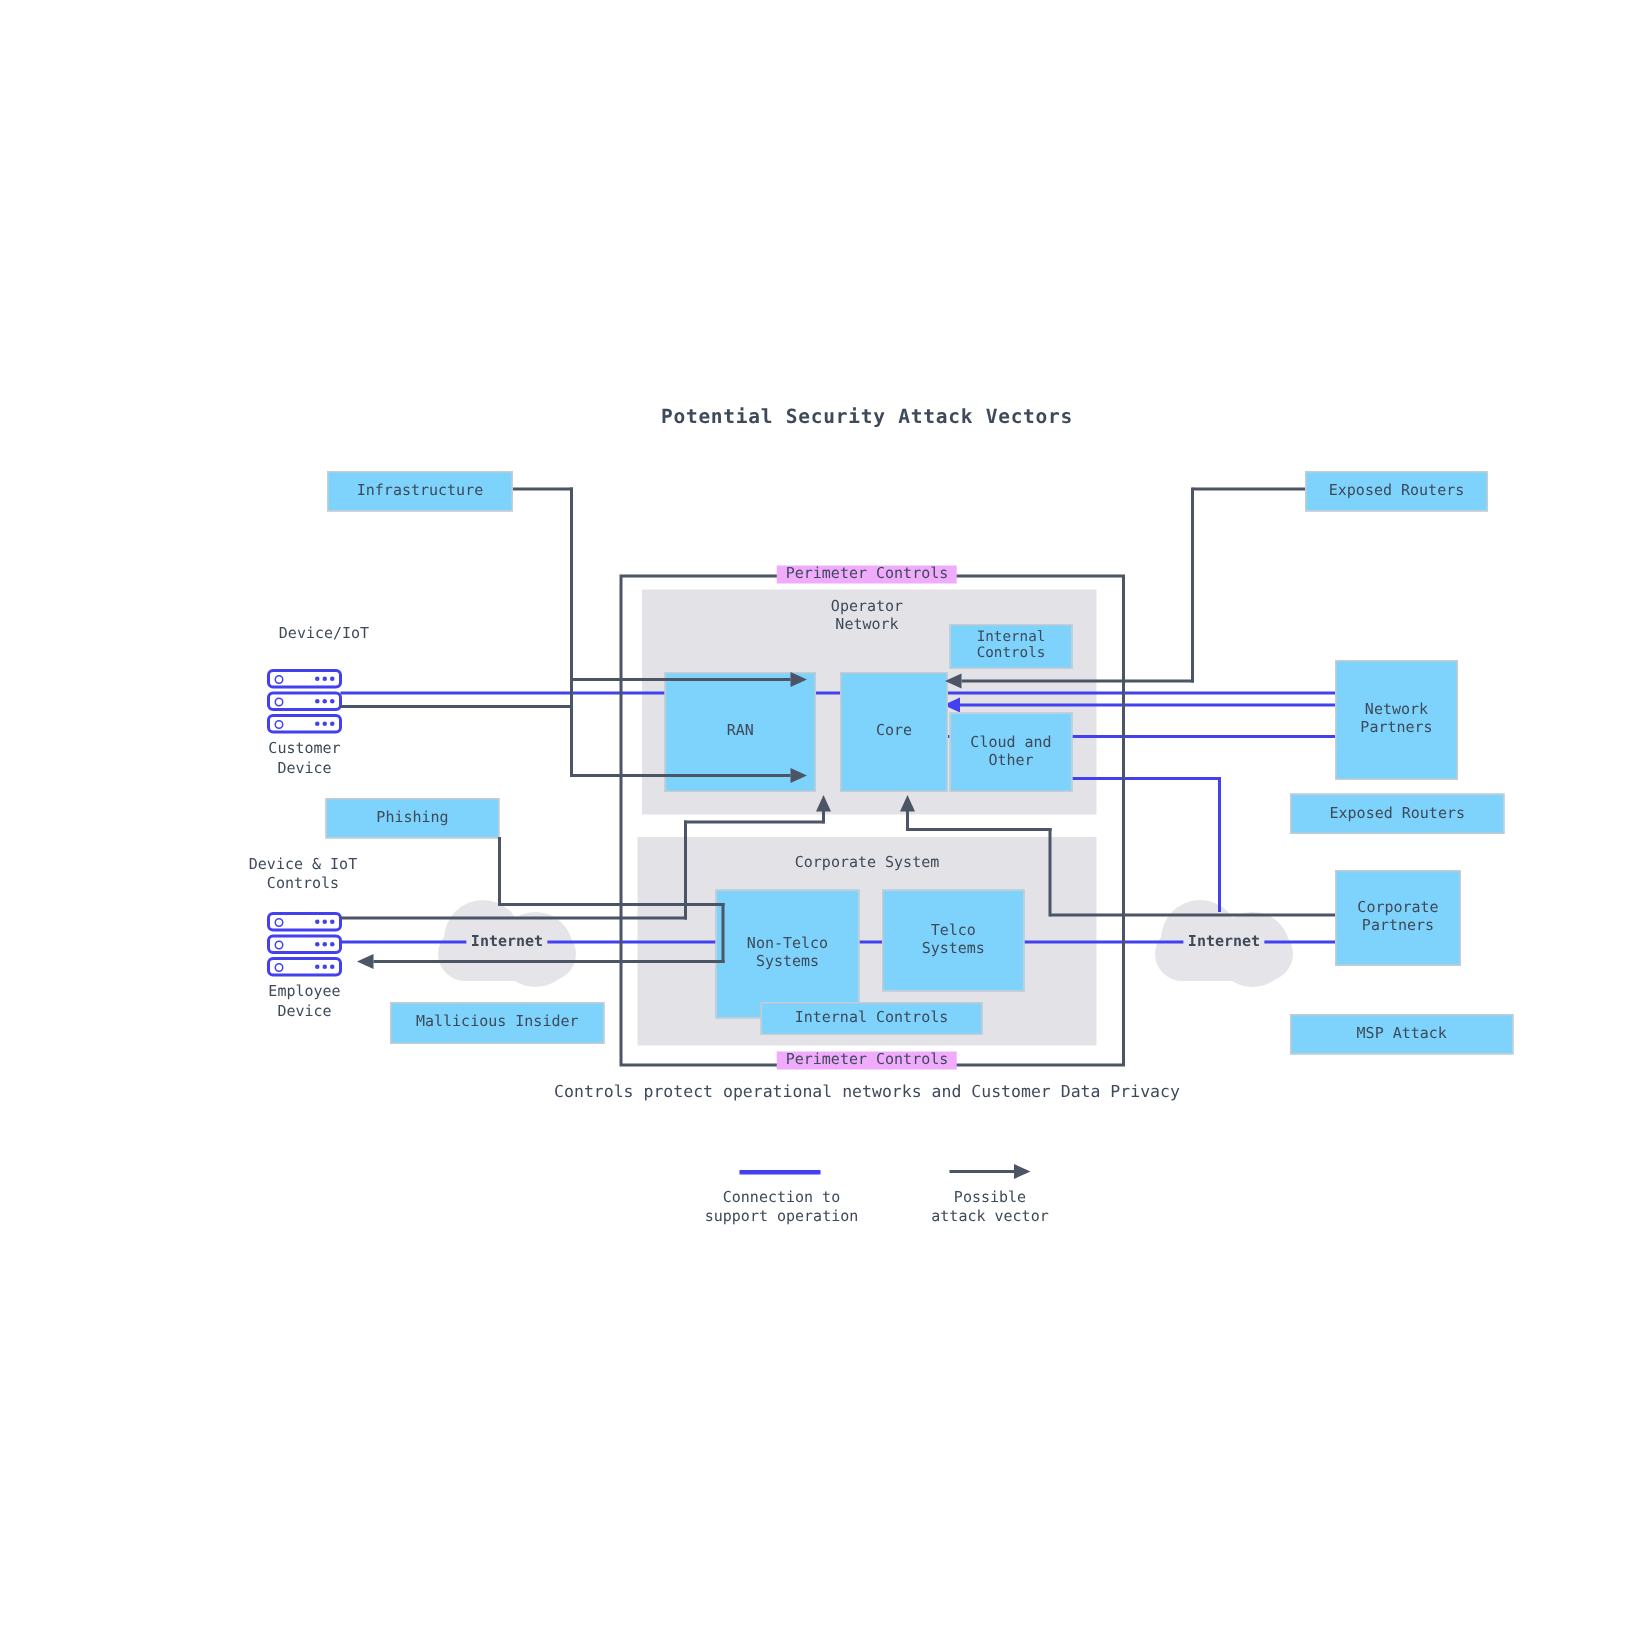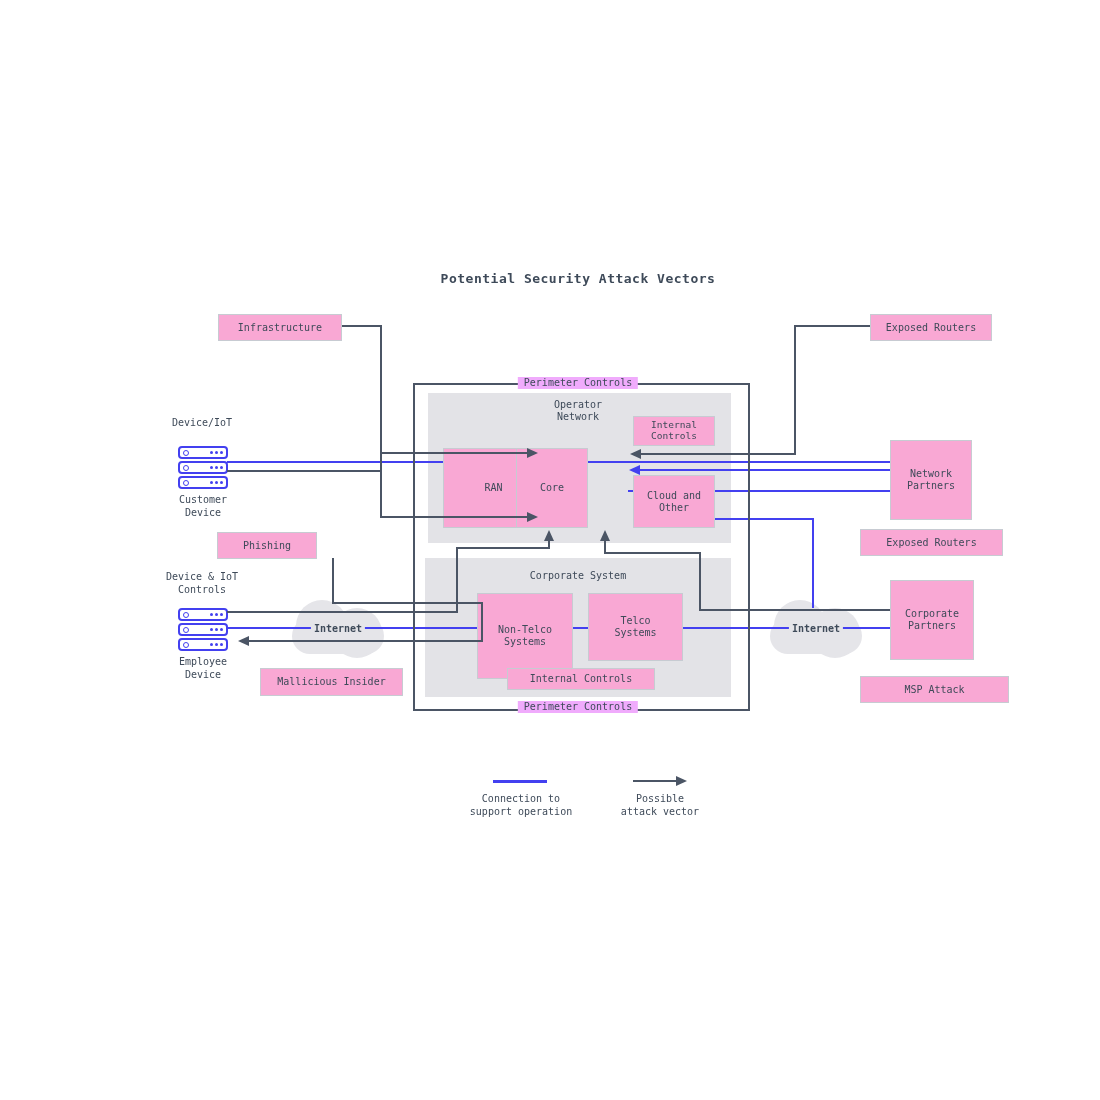--- a/index.html
+++ b/index.html
@@ -10,21 +10,21 @@
   }
   .title{
     position:absolute;left:578px;top:271px;transform:translateX(-50%);
     font-size:13px;font-weight:bold;letter-spacing:.5px;white-space:nowrap;z-index:3;
   }
   .panel{position:absolute;background:var(--panel-gray,#e3e3e7);z-index:1;}
   .panel-label{position:absolute;z-index:3;font-size:10px;line-height:1.2;text-align:center;white-space:pre-line;transform:translateX(-50%);}
   .perimeter{position:absolute;border:2px solid var(--attack-dark,#4b5565);background:none;z-index:3;pointer-events:none;}
   .peri-label{position:absolute;transform:translateX(-50%);background:#f0abfc;padding:0 6px;font-size:10px;line-height:12px;z-index:5;white-space:nowrap;}
   .box{
-    position:absolute;background:#f9a8d4;border:1px solid var(--box-border,#c7cbd2);
+    position:absolute;background:#7dd3fc;border:1px solid var(--box-border,#c7cbd2);
     display:flex;align-items:center;justify-content:center;text-align:center;
     font-size:10px;line-height:1.2;z-index:3;box-sizing:border-box;
   }
   .box.small{font-size:9.5px;line-height:1.15;}
   .ml{white-space:pre-line;}
   .ln{position:absolute;}
   .blue{background:var(--connection-blue,#4340f0);z-index:2;}
   .dark{background:var(--attack-dark,#4b5565);z-index:4;}
   .arr{position:absolute;width:0;height:0;z-index:4;}
   .arr.r{border-top:5px solid transparent;border-bottom:5px solid transparent;border-left:11px solid var(--attack-dark,#4b5565);}
@@ -83,21 +83,21 @@
   <div class="ln blue" style="left:812px;top:518px;width:2px;height:90px"></div>
   <div class="ln blue" style="left:227px;top:627px;width:663px;height:2px"></div>
 
   <div class="perimeter" style="left:413px;top:383px;width:333px;height:324px"></div>
   <div class="peri-label" style="left:578px;top:377px">Perimeter Controls</div>
   <div class="peri-label" style="left:578px;top:701px">Perimeter Controls</div>
 
   <div class="box" style="left:443px;top:448px;width:101px;height:80px">
       <span class="ml">RAN</span>
     </div>
-  <div class="box" style="left:516px;top:448px;width:72px;height:80px">
+  <div class="box" style="left:560px;top:448px;width:72px;height:80px">
       <span class="ml">Core</span>
     </div>
   <div class="box small" style="left:633px;top:416px;width:82px;height:30px">
       <span class="ml">Internal
 Controls</span>
     </div>
   <div class="box" style="left:633px;top:475px;width:82px;height:53px">
       <span class="ml">Cloud and
 Other</span>
     </div>
@@ -113,34 +113,34 @@
   <div class="box" style="left:507px;top:668px;width:148px;height:22px">
       <span>Internal Controls</span>
     </div>
 
   <div class="box" style="left:218px;top:314px;width:124px;height:27px">
       <span>Infrastructure</span>
     </div>
   <div class="box" style="left:870px;top:314px;width:122px;height:27px">
       <span>Exposed Routers</span>
     </div>
-  <div class="box" style="left:217px;top:532px;width:100px;height:27px">
+  <div class="box" style="left:217px;top:532px;width:116px;height:27px">
       <span>Phishing</span>
     </div>
   <div class="box" style="left:260px;top:668px;width:143px;height:28px">
       <span>Mallicious Insider</span>
     </div>
   <div class="box" style="left:890px;top:440px;width:82px;height:80px">
       <span class="ml">Network
 Partners</span>
     </div>
   <div class="box" style="left:860px;top:529px;width:143px;height:27px">
       <span>Exposed Routers</span>
     </div>
-  <div class="box" style="left:890px;top:580px;width:84px;height:80px">
+  <div class="box" style="left:890px;top:580px;width:84px;height:64px">
       <span class="ml">Corporate
 Partners</span>
     </div>
   <div class="box" style="left:860px;top:676px;width:149px;height:27px">
       <span>MSP Attack</span>
     </div>
 
   <div class="ln dark" style="left:342px;top:325px;width:40px;height:2px"></div>
   <div class="ln dark" style="left:380px;top:325px;width:2px;height:193px"></div>
   <div class="ln dark" style="left:380px;top:452px;width:147px;height:2px"></div>
@@ -218,31 +218,32 @@
     <div class="srv-unit">
         <span class="srv-circle"></span>
         <span class="srv-dots">
           <i></i>
           <i></i>
           <i></i>
         </span>
       </div>
   </div>
 
-  <div class="tlabel" style="left:202px;top:417px">Device/IoT</div>
+  <div class="tlabel" style="left:216px;top:417px">Device/IoT</div>
   <div class="tlabel" style="left:203px;top:494px">Customer
 Device</div>
   <div class="tlabel" style="left:202px;top:571px">Device &amp; IoT
 Controls</div>
   <div class="tlabel" style="left:203px;top:656px">Employee
 Device</div>
 
   <div class="cloud-label" style="left:338px;top:628px">Internet</div>
   <div class="cloud-label" style="left:816px;top:628px">Internet</div>
 
+  <div class="caption">Controls protect operational networks and Customer Data Privacy</div>
 
   <div class="ln blue" style="left:493px;top:780px;width:54px;height:3px"></div>
   <div class="legend-label" style="left:521px;top:792px">Connection to
 support operation</div>
   <div class="ln dark" style="left:633px;top:780px;width:44px;height:2px"></div>
   <div class="arr r" style="left:676px;top:776px"></div>
   <div class="legend-label" style="left:660px;top:792px">Possible
 attack vector</div>
 
 </div>

